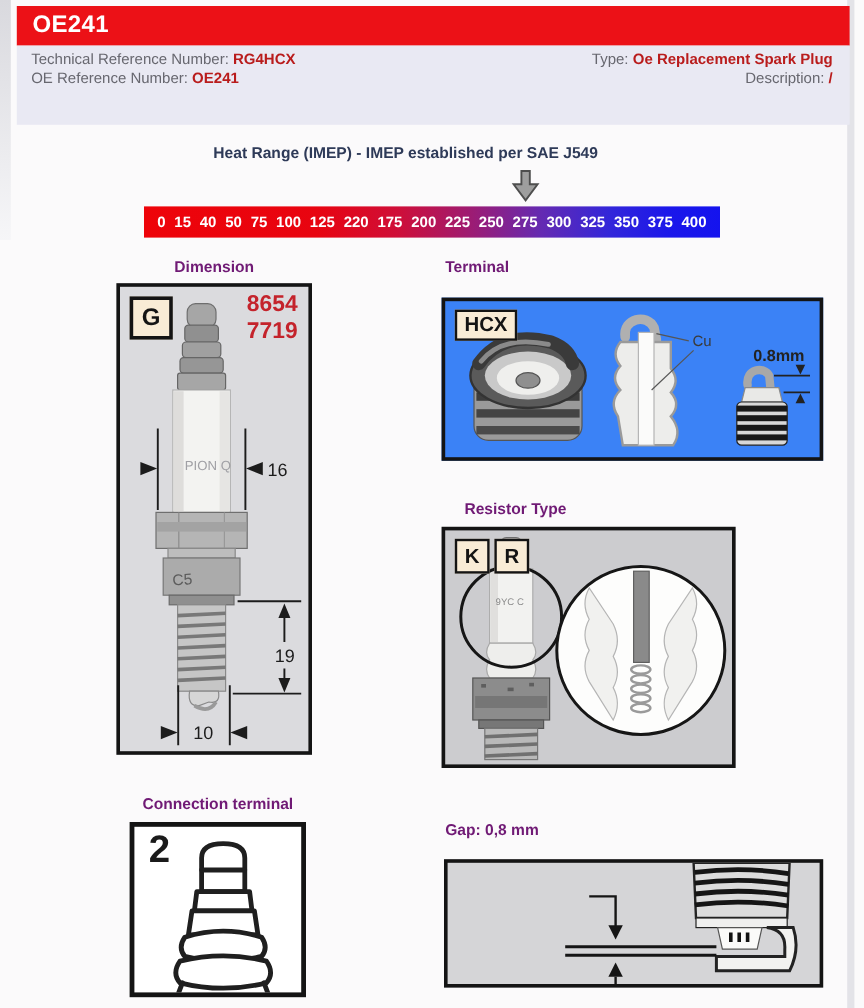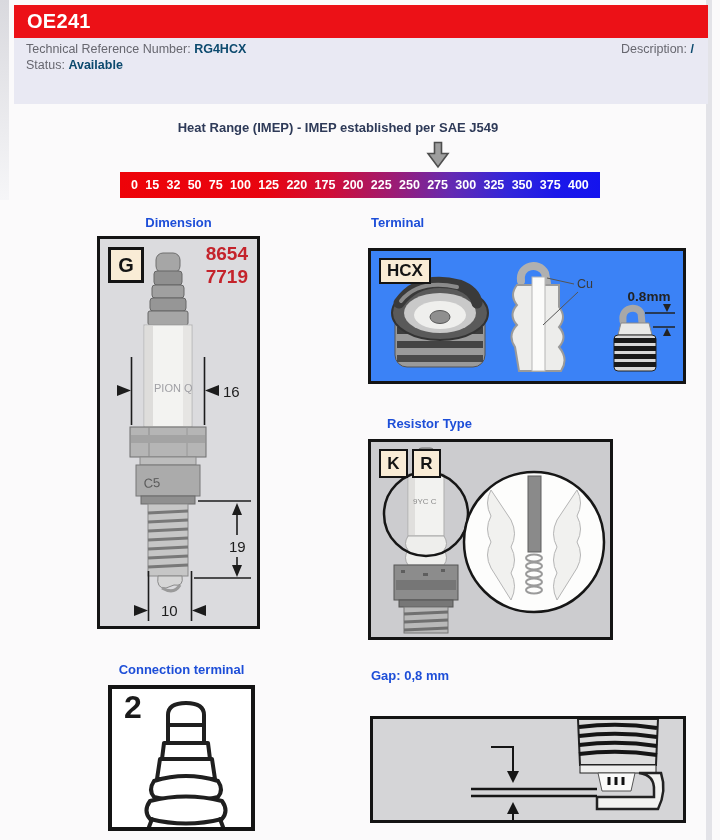--- a/index.html
+++ b/index.html
@@ -5,32 +5,32 @@
   html,body{margin:0;padding:0;}
   body{width:720px;height:840px;background:#fbfafb;font-family:"Liberation Sans",sans-serif;position:relative;overflow:hidden;}
   #page{position:absolute;left:0;top:0;width:720px;height:840px;}
   .edge-left{position:absolute;left:0;top:0;width:9px;height:200px;background:linear-gradient(180deg,#d9d9de,#f6f6f8);}
   .edge-right{position:absolute;left:706px;top:0;width:6px;height:840px;background:#e3e3e8;}
   #red-header{position:absolute;left:14px;top:5px;width:694px;height:33px;background:#ec1117;color:#ffffff;font-size:20px;font-weight:bold;line-height:33px;padding-left:13px;box-sizing:border-box;letter-spacing:.3px;}
   #info{position:absolute;left:14px;top:38px;width:694px;height:66px;background:#e9e9f3;font-size:12.5px;}
   .info-col-left{position:absolute;left:12px;top:4px;}
   .info-col-right{position:absolute;right:14px;top:4px;text-align:right;}
   .info-row{line-height:15.5px;color:#67676f;white-space:nowrap;}
-  .info-row b{color:#0c4a6e;}
+  .info-row b{color:#b91c1c;}
   .u{text-decoration:underline;}
   #heat-title{position:absolute;left:0;top:120px;width:676px;text-align:center;font-size:13px;font-weight:bold;color:#2e3a58;}
   #heat-arrow{position:absolute;top:141px;left:426px;width:24px;height:28px;}
   #heatbar{position:absolute;left:120px;top:172px;width:480px;height:26px;display:flex;align-items:center;justify-content:space-between;box-sizing:border-box;padding:0 11px;background:linear-gradient(90deg,#ee0309 0%,#e80410 30%,#cf0e38 44%,#9c1c74 57%,#642ab2 69%,#3226da 81%,#1b17ea 91%,#1413ee 100%);}
   #heatbar span{color:#ffffff;font-weight:bold;font-size:12.5px;}
-  .sec-title{position:absolute;font-size:13px;font-weight:bold;color:#1d4ed8;}
+  .sec-title{position:absolute;font-size:13px;font-weight:bold;color:#701a75;}
   #dim-title{left:97px;top:215px;width:163px;text-align:center;}
   #terminal-title{left:371px;top:215px;}
   #resistor-title{left:371px;top:416px;padding-left:16px;}
   #conn-title{left:108px;top:662px;width:147px;text-align:center;}
-  #gap-title{left:371px;top:668px;}
+  #gap-title{left:371px;top:684px;}
   .box{position:absolute;box-sizing:border-box;border:3px solid #141414;}
   #dim-box{left:97px;top:236px;width:163px;height:393px;background:#dbdbde;}
   #terminal-box{left:368px;top:248px;width:318px;height:136px;background:#3b82f6;}
   #resistor-box{left:368px;top:439px;width:245px;height:201px;background:#cccccf;}
   #conn-box{left:108px;top:685px;width:147px;height:146px;background:#ffffff;border-width:4px;}
   #gap-box{left:370px;top:716px;width:316px;height:107px;background:#d5d5d7;}
   .badge{position:absolute;background:#f9ecd6;border:3px solid #141414;color:#141414;font-weight:bold;display:flex;align-items:center;justify-content:center;z-index:3;}
   #g-badge{left:8px;top:8px;width:30px;height:30px;font-size:20px;}
   #hcx-badge{left:8px;top:7px;height:22px;padding:0 6px;font-size:17px;border-width:2.5px;}
   .kr{width:25px;height:25px;font-size:17px;border-width:2.5px;}
@@ -47,37 +47,38 @@
   <div class="edge-left"></div>
   <div class="edge-right"></div>
 
   <div id="red-header">
     <span>OE241</span>
   </div>
 
   <div id="info">
     <div class="info-col-left">
       <div class="info-row"><span>Technical Reference Number:</span> <b>RG4HCX</b></div>
-      <div class="info-row"><span>Status:</span> <b>Available</b></div>
+      <div class="info-row"><span>OE Reference Number:</span> <b>OE241</b></div>
     </div>
     <div class="info-col-right">
+      <div class="info-row"><span>Type:</span> <b>Oe Replacement Spark Plug</b></div>
       <div class="info-row"><span>Description:</span> <b>/</b></div>
     </div>
   </div>
 
   <div id="heat-title" class="heat">Heat Range (IMEP) - IMEP established per SAE J549</div>
 
   <svg id="heat-arrow" viewBox="0 0 24 28" style="left: 425.5px;">
     <path d="M8.5,1.5 L15.5,1.5 L15.5,12.5 L22,12.5 L12,26 L2,12.5 L8.5,12.5 Z" fill="#9e9e9e" stroke="#4e4e4e" stroke-width="1.6"></path>
   </svg>
 
   <div id="heatbar">
     <span>0</span>
     <span>15</span>
-    <span>32</span>
+    <span>40</span>
     <span>50</span>
     <span>75</span>
     <span>100</span>
     <span>125</span>
     <span>220</span>
     <span>175</span>
     <span>200</span>
     <span>225</span>
     <span>250</span>
     <span>275</span>

